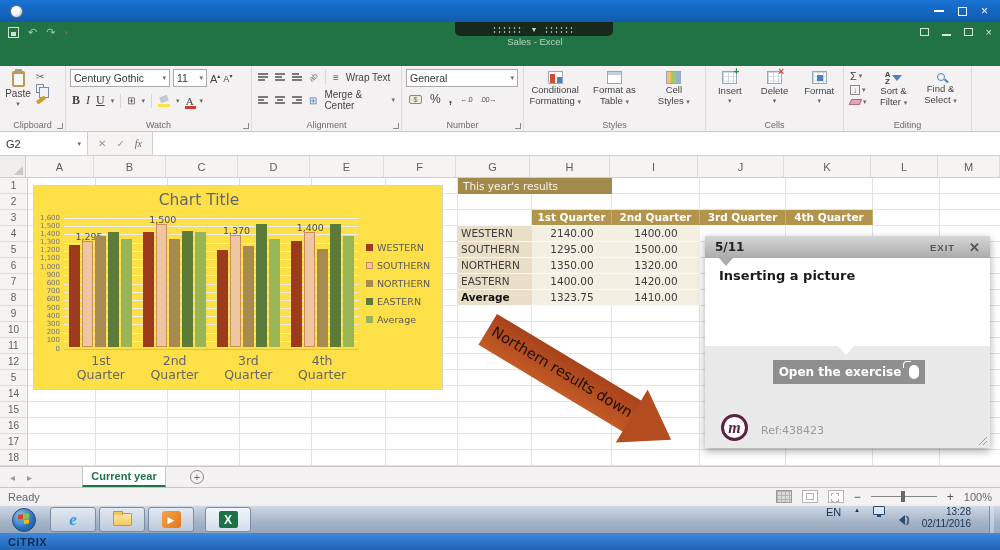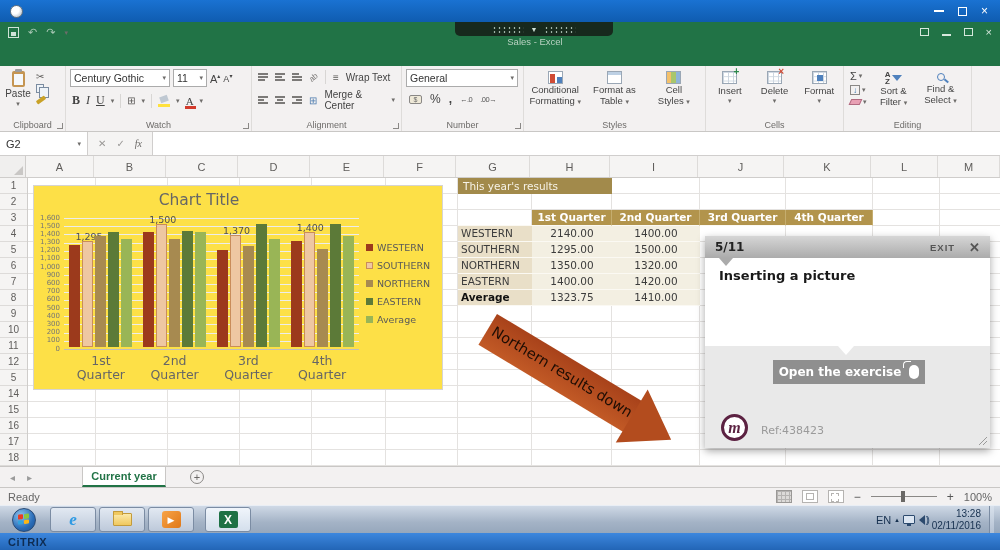--- a/index.html
+++ b/index.html
@@ -236,21 +236,21 @@
   .flag i:nth-child(3){ background:#31a3dd; } .flag i:nth-child(4){ background:#fcb713; }
   .tbtn { width:46px; height:25px; margin-right:3px; border:1px solid #7b8ca3; border-radius:3px;
     background:linear-gradient(#e2e9f2,#bdc9da); display:flex; align-items:center; justify-content:center; }
   .tbtn.active { background:linear-gradient(#f0f5fb,#d4dfec); }
   .ie-e { font-family:"Liberation Serif",serif; font-style:italic; font-weight:bold; font-size:17px; color:#2f9ae3; line-height:1; }
   .folder-ic { width:19px; height:13px; background:linear-gradient(#fbe9a9,#f0c85e); border:1px solid #c39b3b; border-radius:1px; position:relative; }
   .folder-ic::before { content:""; position:absolute; left:-1px; top:-3px; width:8px; height:3px; background:#f0c85e; border:1px solid #c39b3b; border-bottom:none; border-radius:1px 1px 0 0; }
   .media-ic { width:19px; height:17px; background:linear-gradient(135deg,#f7a347,#e07818); border-radius:3px; display:flex; align-items:center; justify-content:center; color:#fff; font-size:9px; }
   .xl-ic { width:19px; height:17px; background:#1e7145; border-radius:2px; color:#fff; font-weight:bold; font-size:12px;
     display:flex; align-items:center; justify-content:center; }
-  .tray { margin-left:auto; display:flex; align-items:center; gap:4px; padding-right:6px; color:#16304f; }
+  .tray { margin-left:auto; display:flex; gap:14px; padding-right:6px; color:#16304f; }
   .tray-lang { font-size:11px; }
   .tray-up { font-size:7px; }
   .mon-ic { width:12px; height:9px; border:1.5px solid #2c4a6e; border-radius:1px; background:#dce6f2; position:relative; }
   .mon-ic::after { content:""; position:absolute; left:3px; bottom:-3px; width:4px; height:2px; background:#2c4a6e; }
   .spk-ic { display:flex; align-items:center; }
   .spk-cone { width:0; height:0; border-top:5px solid transparent; border-bottom:5px solid transparent; border-right:6px solid #2c4a6e; }
   .spk-wave { font-size:9px; color:#2c4a6e; letter-spacing:-2px; margin-left:1px; }
   .clock { text-align:right; font-size:10px; line-height:12px; color:#16304f; padding-right:4px; }
   .showdesk { width:5px; height:28px; border-left:1px solid #7b8ca3; background:linear-gradient(#d8e1ec,#b3c0d2); }
 

